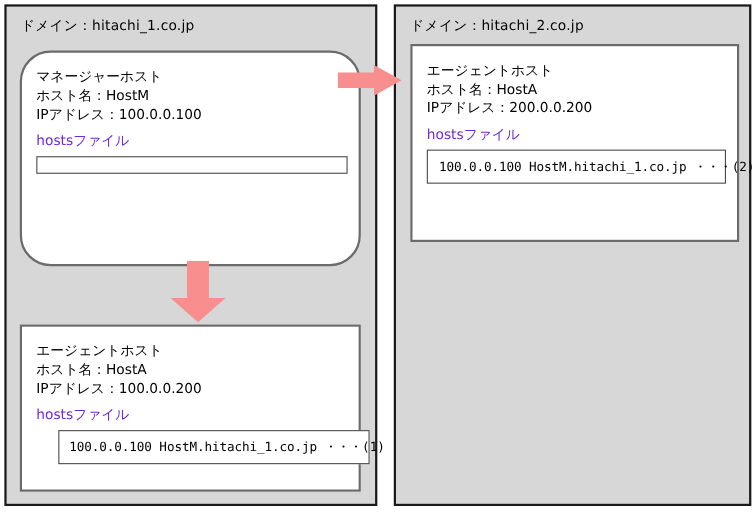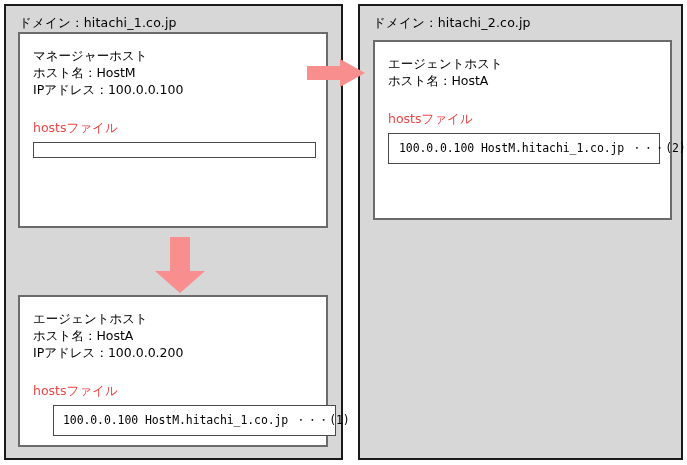--- a/index.html
+++ b/index.html
@@ -43,43 +43,43 @@
     letter-spacing: 0.2px;
   }
 
   
   .host-card {
     position: absolute;
     background: #ffffff;
     border: 2px solid #6b6b6b;
     box-sizing: border-box;
   }
-  #card-manager { left: 12px;  top: 26px;  width: 310px; height: 196px; }
+  #card-manager { left: 12px;  top: 40px;  width: 310px; height: 196px; border-radius: 28px; }
   #card-agent-1 { left: 12px;  top: 289px; width: 310px; height: 152px; }
   #card-agent-2 { left: 13px;  top: 34px;  width: 299px; height: 180px; }
 
   .card-inner {
     position: absolute;
     left: 13px;
     top: 13px;
     right: 10px;
   }
 
   .host-lines {
     font-size: 12.5px;
     line-height: 17px;
     color: #000;
     white-space: nowrap;
   }
   .host-lines div { white-space: nowrap; }
 
   .hosts-title {
     font-size: 12.5px;
-    color: #ef4444;
-    margin-top: 22px;
+    color: #6d28d9;
+    margin-top: 8px;
     white-space: nowrap;
   }
 
   
   .hosts-box {
     margin-top: 5px;
     border: 1.5px solid #4a4a4a;
     background: #ffffff;
     box-sizing: border-box;
     padding: 7px 9px 7px 9px;
@@ -143,20 +143,21 @@
   </div>
 
   <div class="domain-panel" id="panel-right">
     <div class="domain-label">ドメイン：hitachi_2.co.jp</div>
 
     <div class="host-card" id="card-agent-2">
       <div class="card-inner">
         <div class="host-lines">
           <div>エージェントホスト</div>
           <div>ホスト名：HostA</div>
+          <div>IPアドレス：200.0.0.200</div>
         </div>
         <div class="hosts-title">hostsファイル</div>
         <div class="hosts-box" id="hosts-box-agent-2">
           <div class="hosts-entry">100.0.0.100 HostM.hitachi_1.co.jp ・・・(2)</div>
         </div>
       </div>
     </div>
   </div>
 
   <svg class="arrow" id="arrow-right" viewBox="0 0 58 30">

